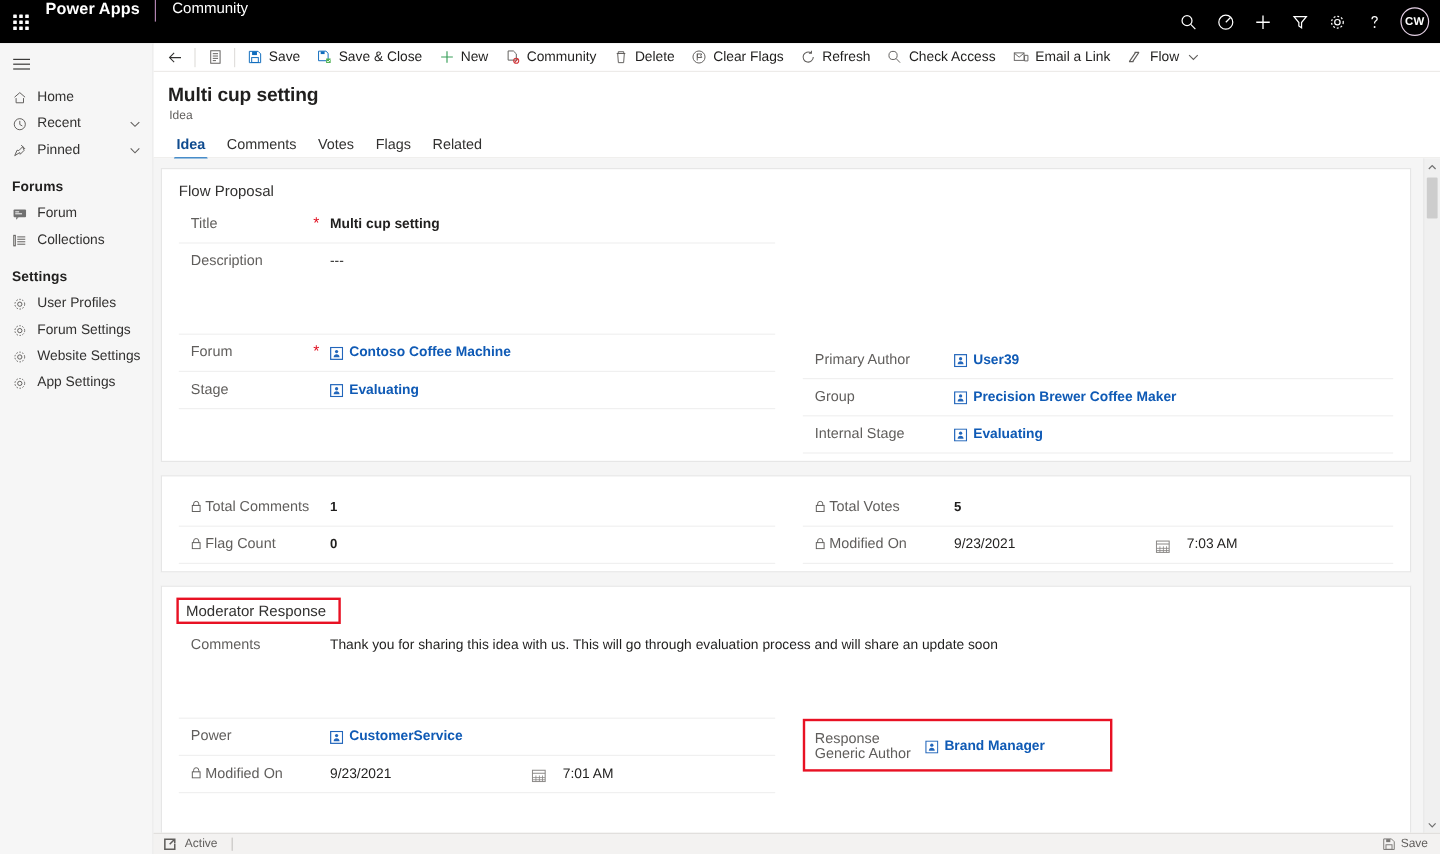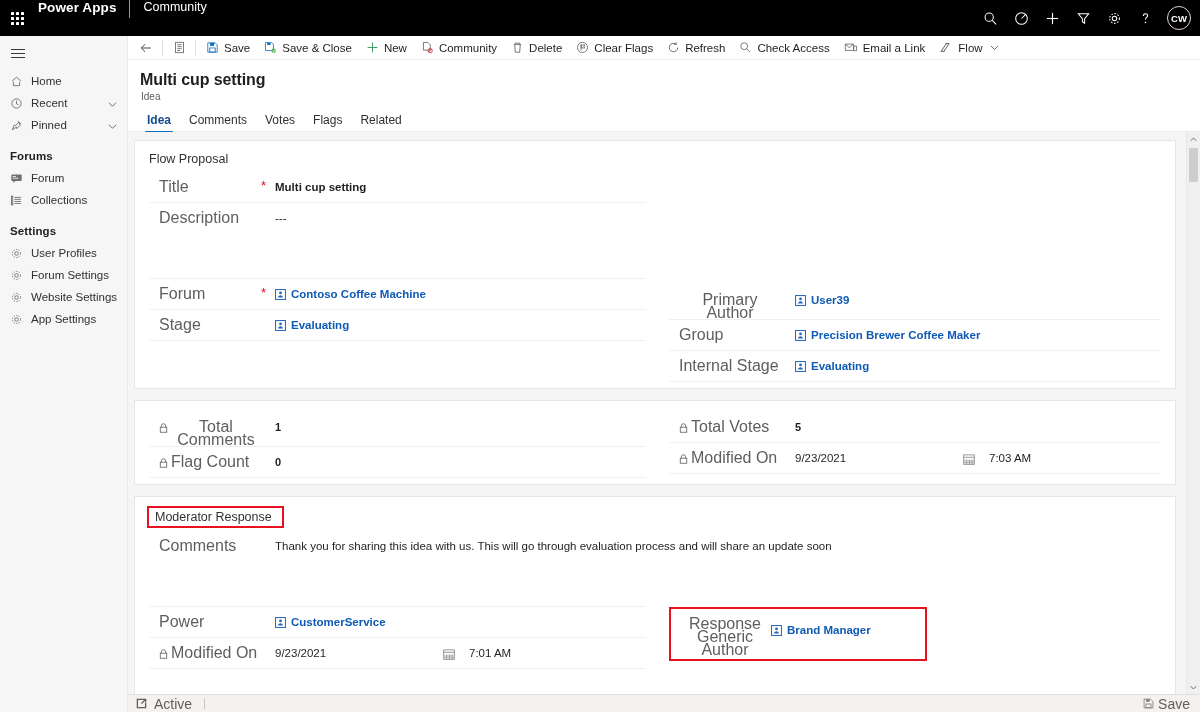--- a/index.html
+++ b/index.html
@@ -157,23 +157,23 @@
   .col.left { padding: 0 9px 0 14px; }
   .col.right { padding: 0 14px 0 14px; }
 
   .frow {
     display: flex; align-items: flex-start; min-height: 31px;
     border-bottom: 1px solid #f0f0f0; padding-top: 6px;
   }
   .frow.tall { min-height: 76px; }
   .frow.last { border-bottom: 1px solid #f0f0f0; }
   .flabel {
-    width: 112px; flex: 0 0 112px; font-size: 16px; color: #605e5c;
+    width: 112px; flex: 0 0 112px; font-size: 12px; color: #605e5c;
     padding-left: 10px; line-height: 13px; display: flex; align-items: flex-start;
-    gap: 3px; padding-top: 2px; text-align: center;
+    gap: 3px; padding-top: 2px;
   }
   .flabel .lock { flex: 0 0 auto; padding-top: 1px; }
   .req {
     flex: 0 0 auto; width: 14px; color: #e00b1c; font-size: 13px;
     line-height: 11px; padding-top: 2px;
   }
   .fval {
     flex: 1 1 auto; font-size: 11.5px; color: #201f1e; padding-top: 2px;
     line-height: 15px; display: flex; align-items: flex-start; gap: 5px;
   }
@@ -191,21 +191,21 @@
   .annot-box {
     border: 2px solid #e81123; padding: 3px 0 3px 0;
   }
   .frow.annot-row { border-bottom: none; padding-top: 3px; min-height: 34px; }
   .mod-card { padding-bottom: 72px; }
 
   
   .statusbar {
     position: absolute; bottom: 0; left: 128px; width: 1072px; height: 18px;
     background: #f3f2f1; border-top: 1px solid #e1dfdd; display: flex;
-    align-items: center; font-size: 14px; color: #605e5c; text-align: right;
+    align-items: center; font-size: 10px; color: #605e5c; text-align: right;
   }
   .st-ico {
     width: 26px; display: flex; align-items: center; justify-content: center;
     cursor: pointer;
   }
   .st-text { padding-right: 12px; }
   .st-sep { width: 1px; height: 11px; background: #c8c6c4; }
   .st-right {
     margin-left: auto; display: flex; align-items: center; gap: 4px;
     padding-right: 10px; cursor: pointer;

